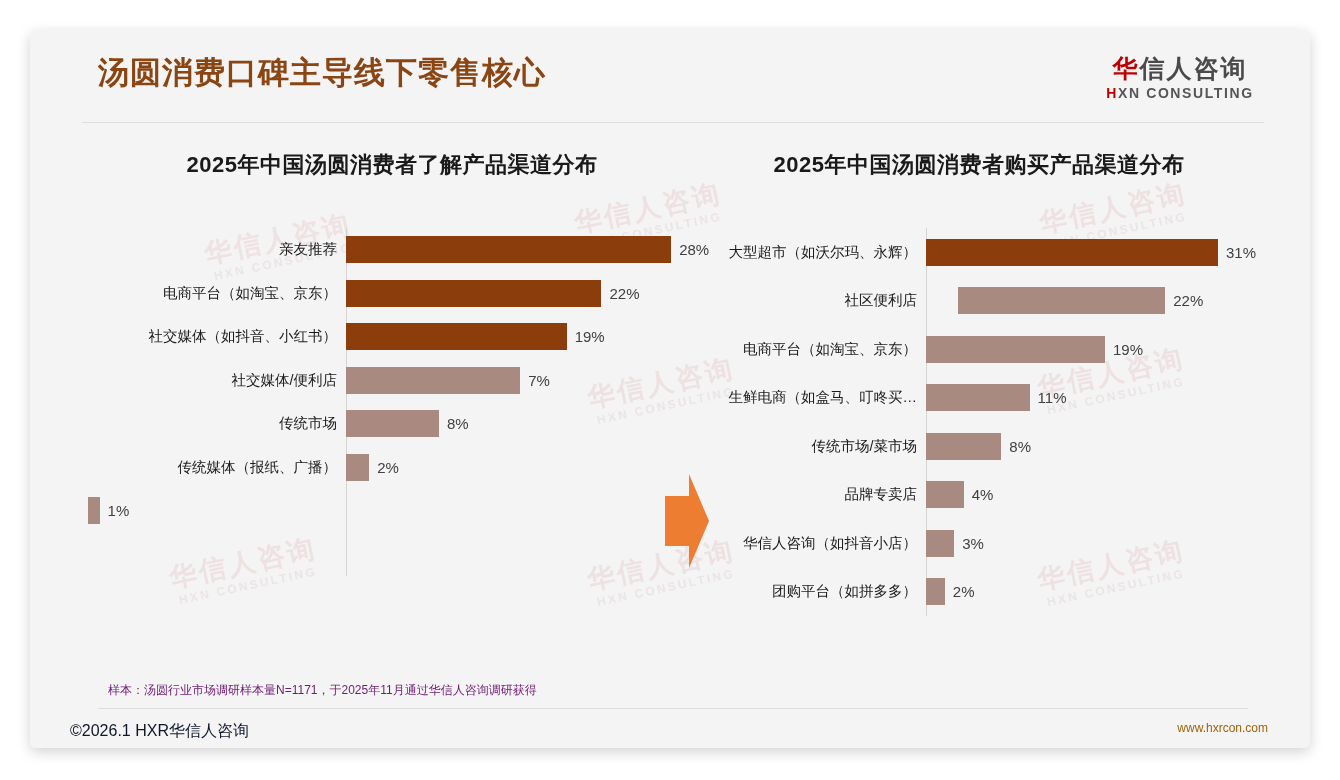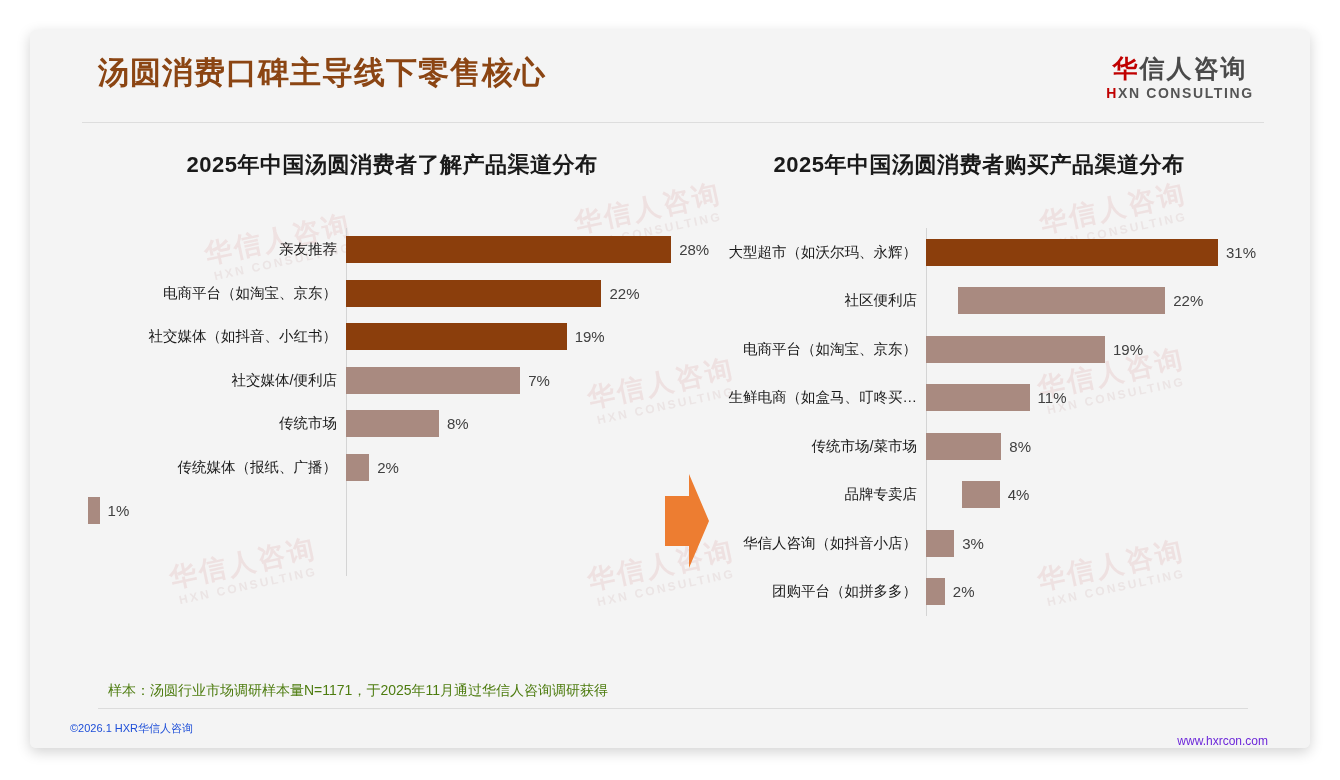--- a/index.html
+++ b/index.html
@@ -177,22 +177,22 @@
     color: #e3d6d6;
     white-space: nowrap;
     margin-top: 2px;
   }
 
   
   #footnote {
     position: absolute;
     left: 78px;
     top: 652px;
-    font-size: 14px;
-    color: #4d7c0f;
+    font-size: 12px;
+    color: #701a75;
     white-space: nowrap;
   }
   #footnote-rule {
     position: absolute;
     left: 68px;
     top: 678px;
     width: 1150px;
     height: 1px;
     background: #dcdcdc;
   }
@@ -203,30 +203,30 @@
     left: 0;
     top: 679px;
     width: 100%;
     height: 39px;
     background: #f4f4f4;
   }
   #footer-copyright {
     position: absolute;
     left: 40px;
     top: 12px;
-    font-size: 11px;
-    color: #1d4ed8;
+    font-size: 16px;
+    color: #0f172a;
     white-space: nowrap;
   }
   #footer-url {
     position: absolute;
     right: 42px;
-    top: 25px;
+    top: 12px;
     font-size: 12px;
-    color: #6d28d9;
+    color: #a16207;
     white-space: nowrap;
   }
 </style>
 </head>
 <body>
 
 <div id="slide">
 
   <div id="header">
     <div id="slide-title">汤圆消费口碑主导线下零售核心</div>
@@ -365,21 +365,21 @@
             <div class="val-label">11%</div>
           </div>
         </div>
         <div class="row" style="height: 48.5px;">
           <div class="cat-label">传统市场/菜市场</div>
           <div class="bar-wrap">
             <div class="bar" style="width: 75.3548px; background: rgb(169, 138, 128);"></div>
             <div class="val-label">8%</div>
           </div>
         </div>
-        <div class="row" style="height: 48.5px; gap: 36px;">
+        <div class="row" style="height: 48.5px;">
           <div class="cat-label">品牌专卖店</div>
           <div class="bar-wrap">
             <div class="bar" style="width: 37.6774px; background: rgb(169, 138, 128);"></div>
             <div class="val-label">4%</div>
           </div>
         </div>
         <div class="row" style="height: 48.5px;">
           <div class="cat-label">华信人咨询（如抖音小店）</div>
           <div class="bar-wrap">
             <div class="bar" style="width: 28.2581px; background: rgb(169, 138, 128);"></div>

